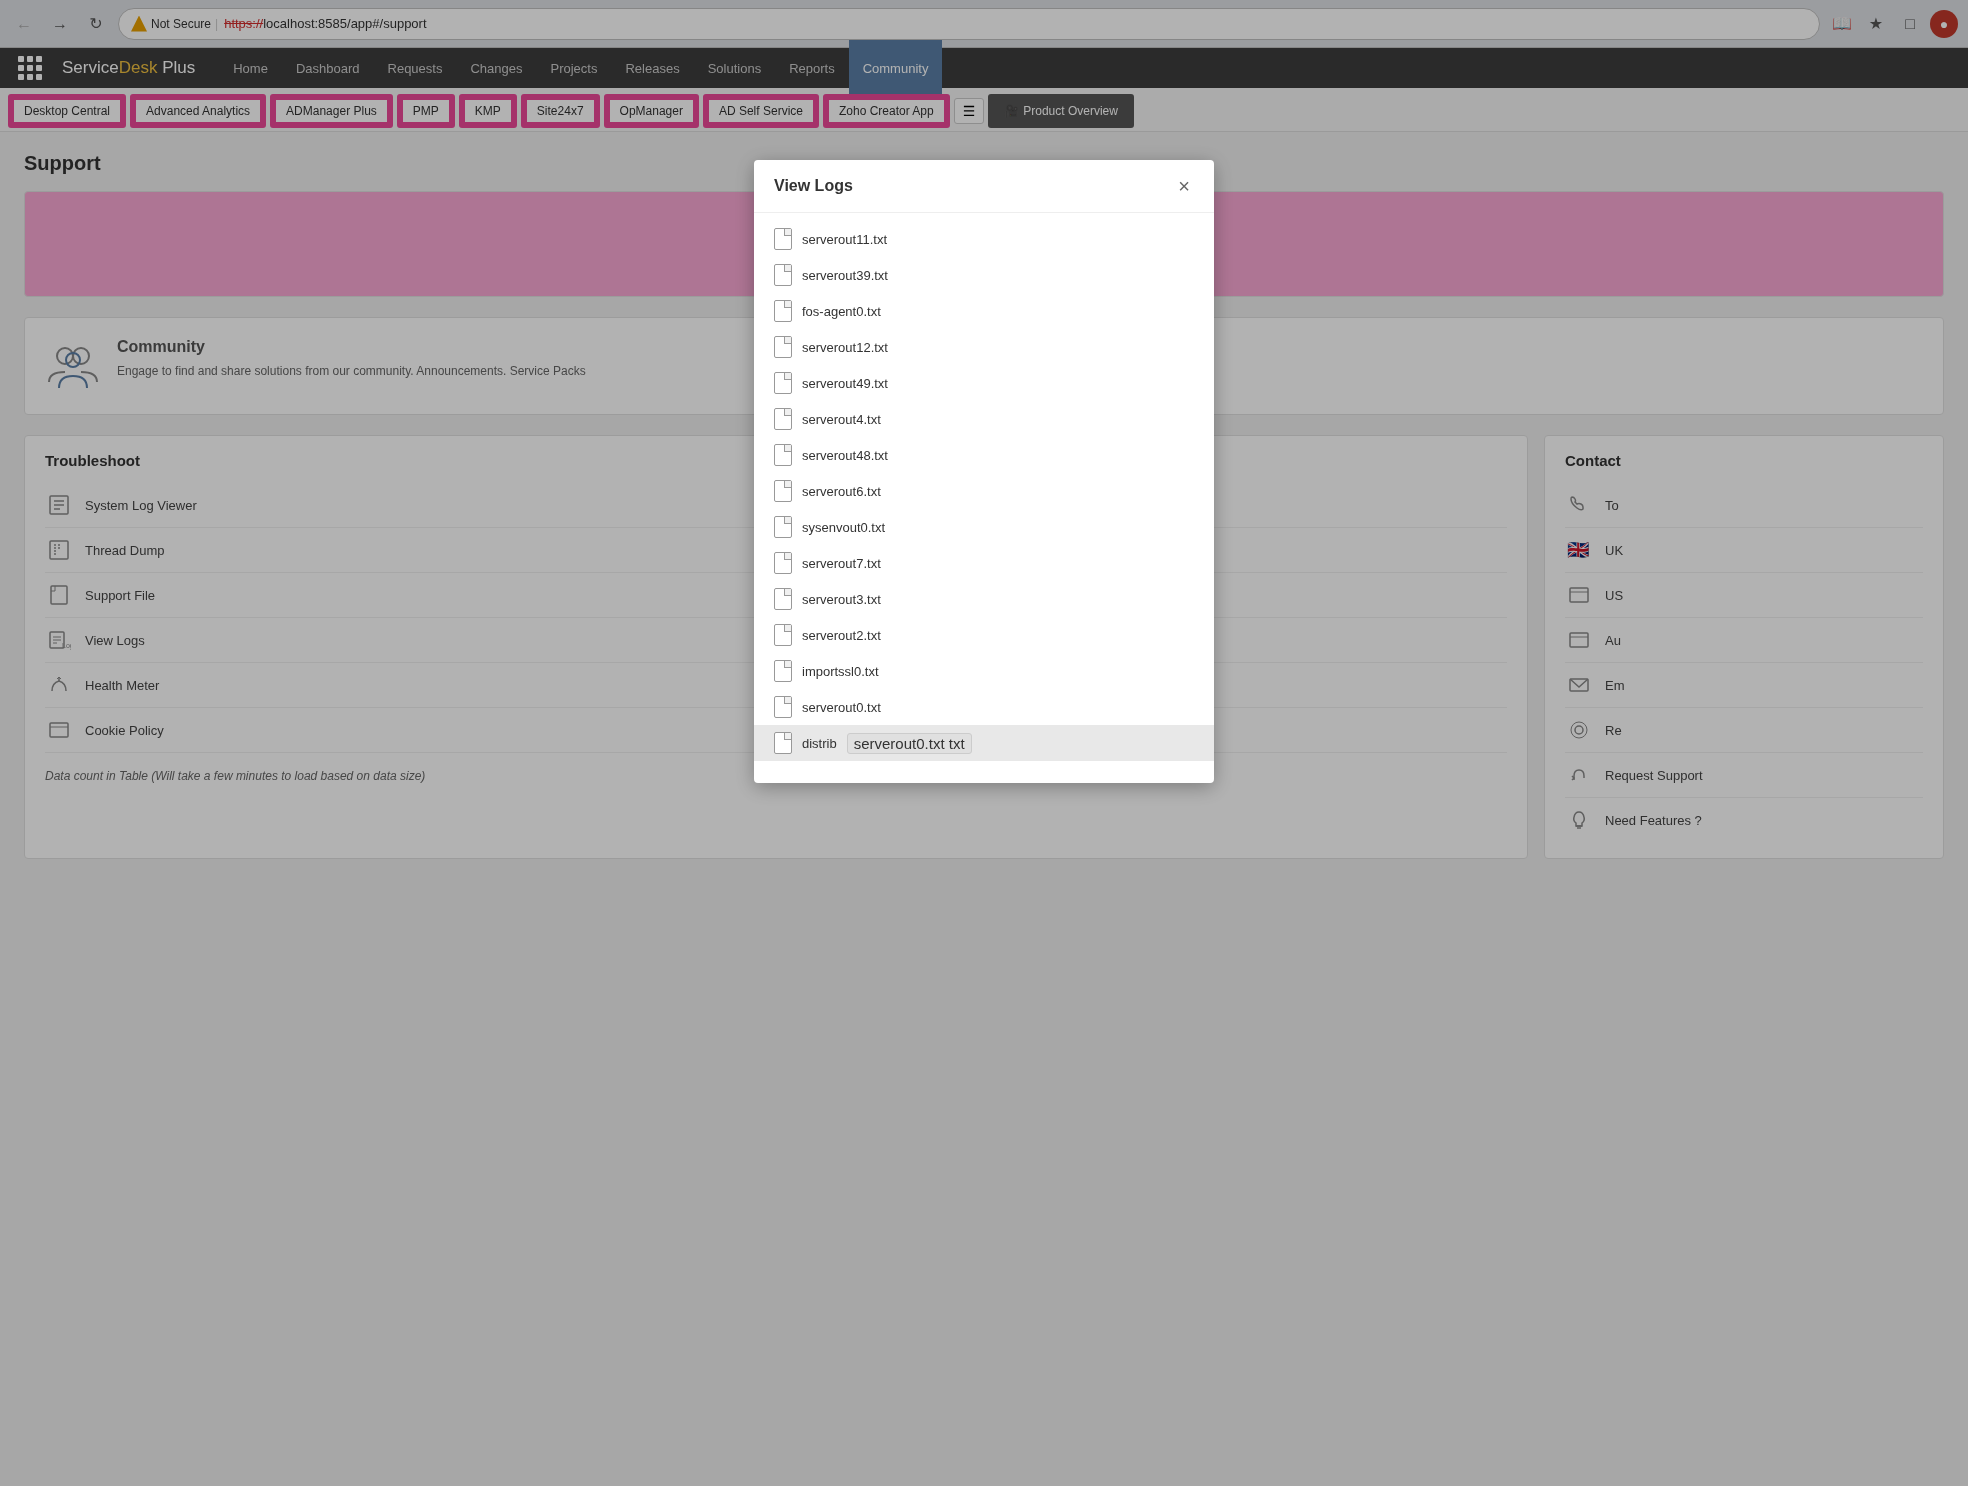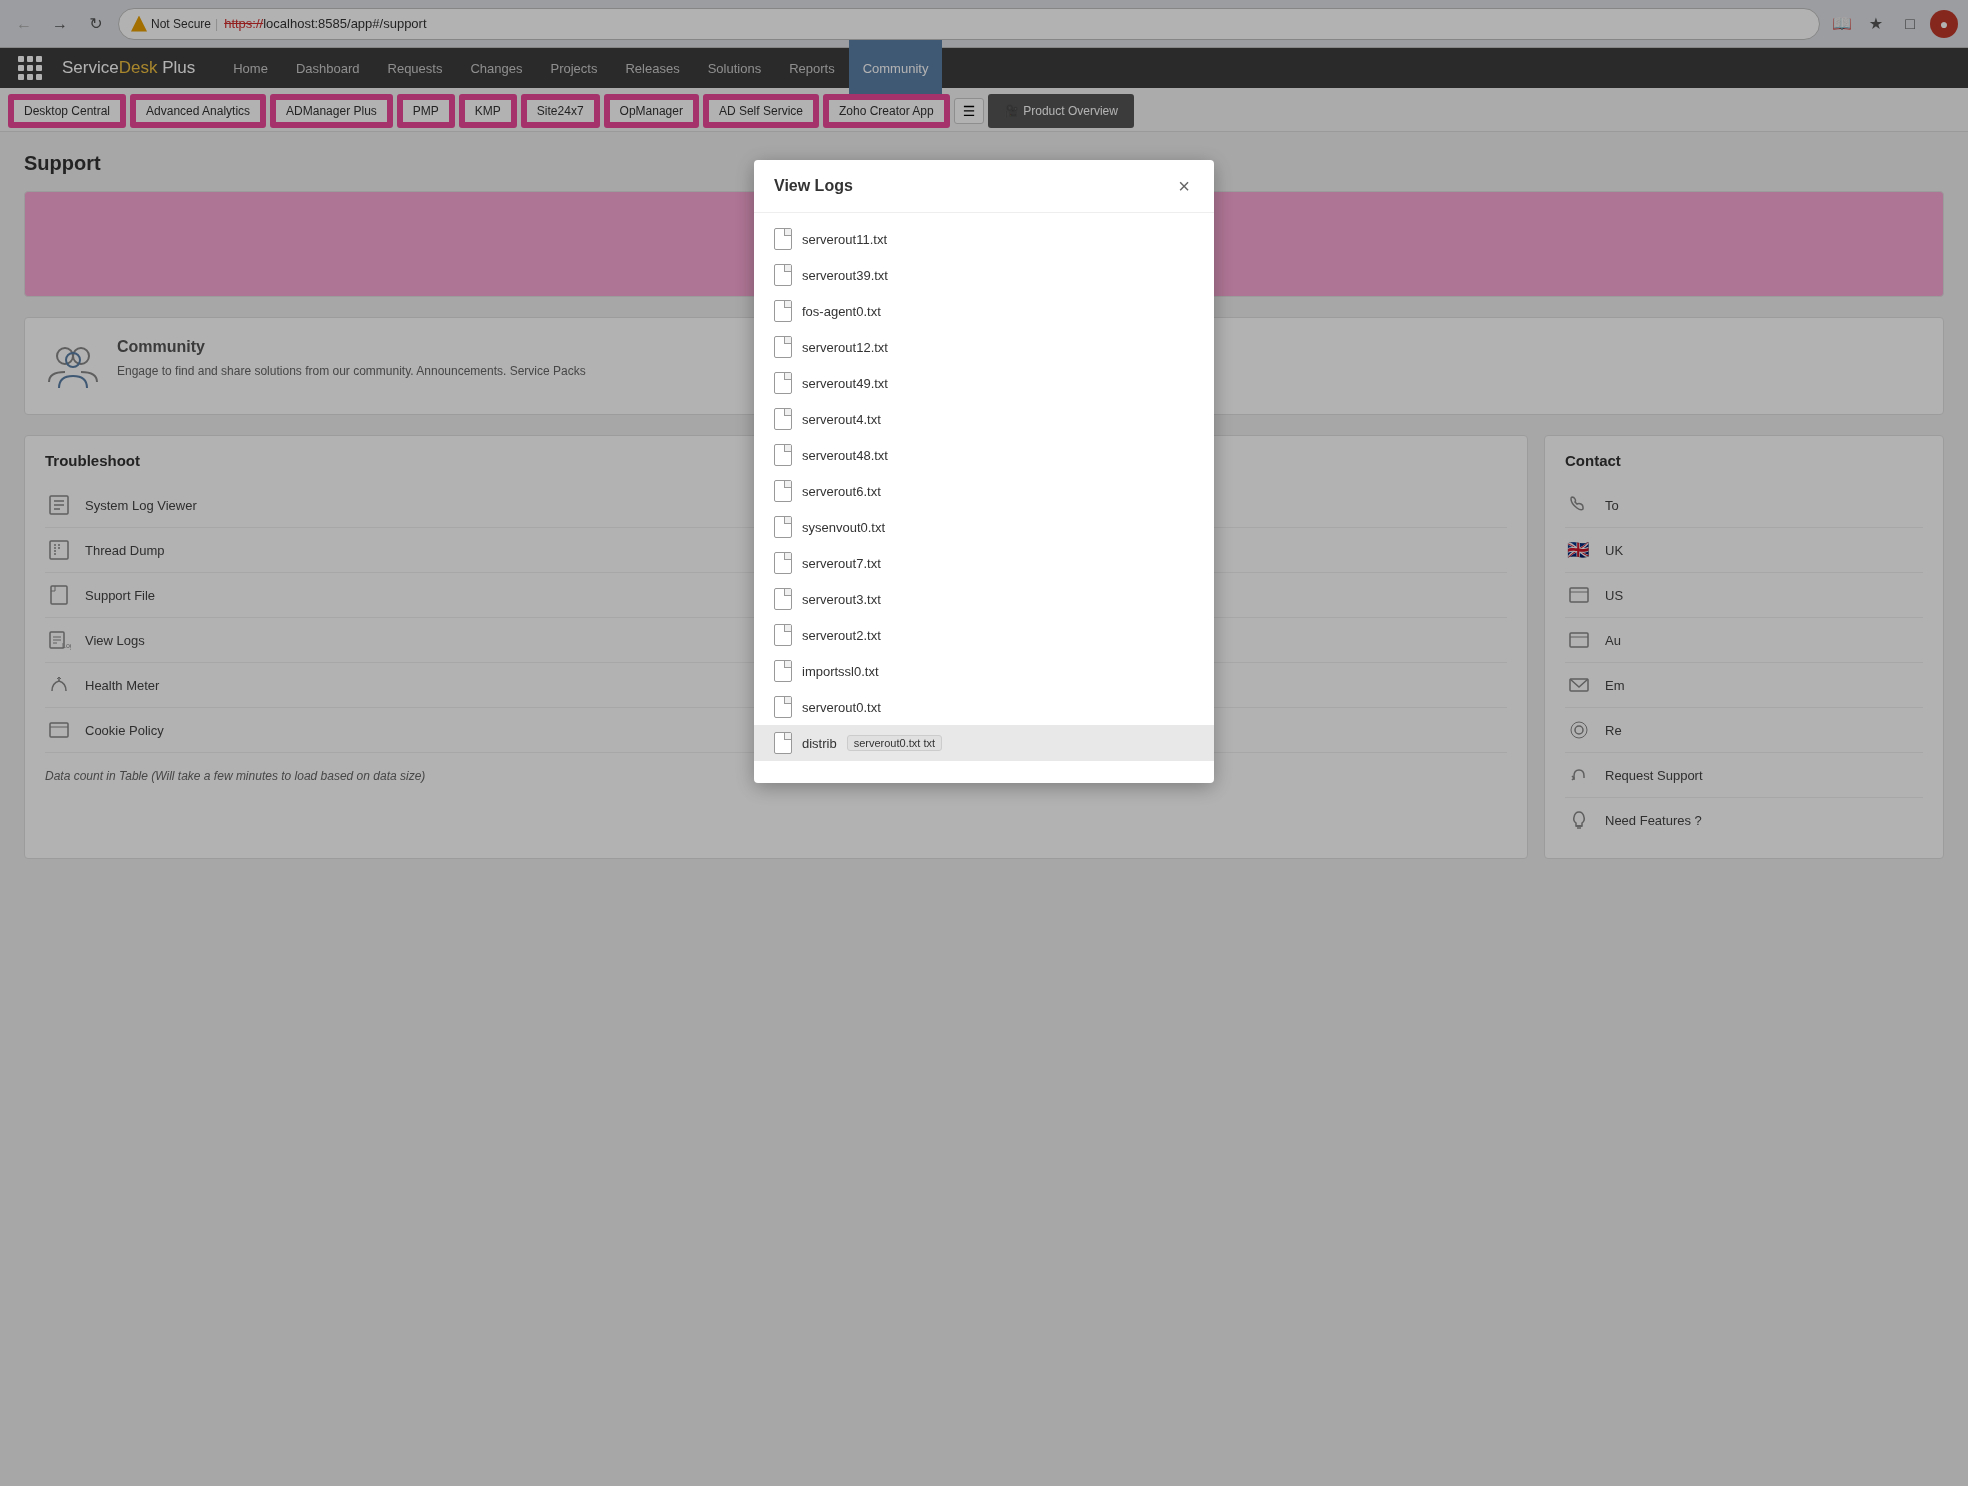--- a/index.html
+++ b/index.html
@@ -247,21 +247,21 @@
       width: 6px; height: 6px;
       border-left: 1px solid #999;
       border-bottom: 1px solid #999;
       background: #f0f0f0;
     }
     .tooltip-badge {
       background: #e0e0e0;
       border: 1px solid #ccc;
       border-radius: 3px;
       padding: 1px 6px;
-      font-size: 11px;
+      font-size: 15px;
       color: #333;
     }
   </style>
 </head>
 <body>
 
 <div class="browser-chrome">
   <button class="browser-nav-btn disabled">←</button>
   <button class="browser-nav-btn">→</button>
   <button class="browser-nav-btn">↻</button>

